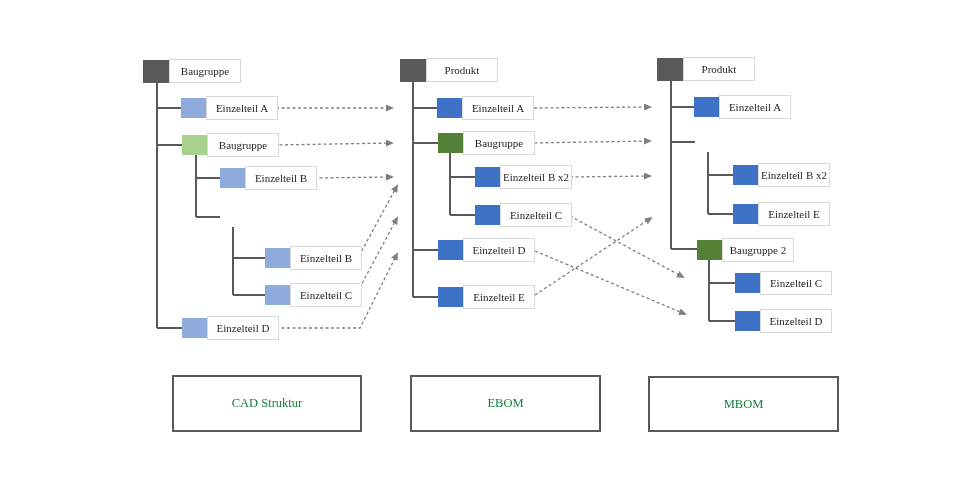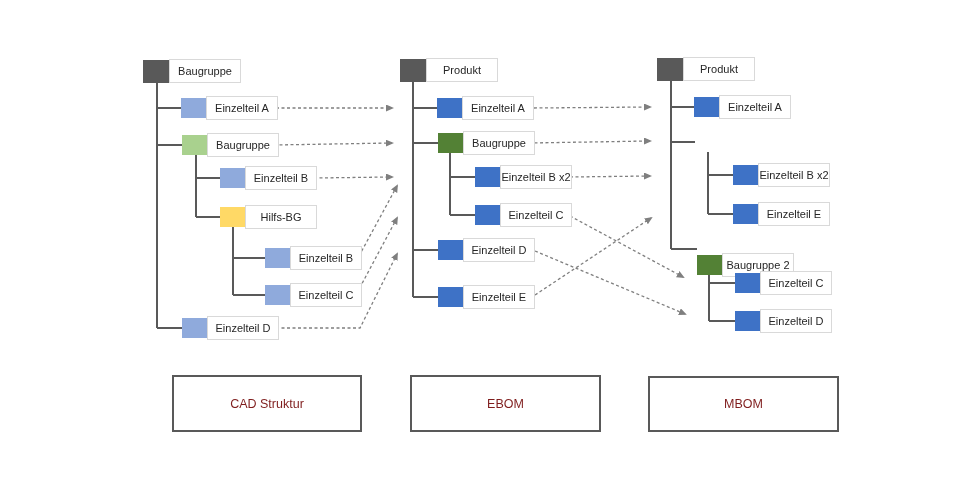--- a/index.html
+++ b/index.html
@@ -1,18 +1,18 @@
 <!DOCTYPE html>
 <html style="--dark-gray: #595959; --light-blue: #8FAADC; --light-green: #A9D18E; --yellow: #FFD966; --blue: #3E72C6; --green: #538135; --line: #595959; --arrow: #7F7F7F; --label-border: #D9D9D9; --box-border: #595959;"><head>
 <meta charset="utf-8">
 <style>
   html,body{margin:0;padding:0;background:#ffffff;}
   #stage{
     position:relative;width:980px;height:466px;background:#ffffff;overflow:hidden;
-    font-family:Liberation Sans, sans-serif;
+    font-family:Liberation Serif, serif;
   }
   #lines{position:absolute;left:0;top:0;width:980px;height:490px;}
   .conn{stroke:var(--line);stroke-width:2;fill:none;}
   .map{stroke:var(--arrow);stroke-width:1.3;fill:none;stroke-dasharray:3,2.5;}
   .node{position:absolute;display:flex;align-items:center;transform:translateY(-50%);z-index:2;}
   .sq{width:25px;height:20px;flex:0 0 auto;}
   .sq-root{width:26px;height:23px;flex:0 0 auto;}
   .c-dgray{background:var(--dark-gray);}
   .c-lblue{background:var(--light-blue);}
   .c-lgreen{background:var(--light-green);}
@@ -20,21 +20,21 @@
   .c-blue{background:var(--blue);}
   .c-green{background:var(--green);}
   .lbl{
     width:70px;height:22px;line-height:22px;background:#ffffff;
     border:1px solid var(--label-border);font-size:11px;color:#262626;
     text-align:center;white-space:nowrap;overflow:visible;
   }
   .titlebox{
     position:absolute;background:#ffffff;border:2.5px solid var(--box-border);
     display:flex;align-items:center;justify-content:center;
-    font-size:12.5px;color:#7f1d1d;z-index:2;
+    font-size:12.5px;color:#15803d;z-index:2;
   }
 </style>
 </head>
 <body>
 
 <div id="stage">
 
   <svg id="lines" viewBox="0 0 980 490" xmlns="http://www.w3.org/2000/svg">
     <defs>
       <marker id="ah" markerWidth="9" markerHeight="8" refX="6" refY="3.5" orient="auto" markerUnits="userSpaceOnUse">
@@ -107,24 +107,20 @@
     <span class="lbl">Einzelteil A</span>
   </div>
   <div class="node" style="left:182px;top:145px">
     <span class="sq c-lgreen"></span>
     <span class="lbl">Baugruppe</span>
   </div>
   <div class="node" style="left:220px;top:178px">
     <span class="sq c-lblue"></span>
     <span class="lbl">Einzelteil B</span>
   </div>
-  <div class="node" style="left:220px;top:217px">
-    <span class="sq c-yellow"></span>
-    <span class="lbl">Hilfs-BG</span>
-  </div>
   <div class="node" style="left:265px;top:258px">
     <span class="sq c-lblue"></span>
     <span class="lbl">Einzelteil B</span>
   </div>
   <div class="node" style="left:265px;top:295px">
     <span class="sq c-lblue"></span>
     <span class="lbl">Einzelteil C</span>
   </div>
   <div class="node" style="left:182px;top:328px">
     <span class="sq c-lblue"></span>
@@ -169,21 +165,21 @@
     <span class="lbl">Einzelteil A</span>
   </div>
   <div class="node" style="left:733px;top:175px">
     <span class="sq c-blue"></span>
     <span class="lbl">Einzelteil B x2</span>
   </div>
   <div class="node" style="left:733px;top:214px">
     <span class="sq c-blue"></span>
     <span class="lbl">Einzelteil E</span>
   </div>
-  <div class="node" style="left:697px;top:265px">
+  <div class="node" style="left:697px;top:250px">
     <span class="sq c-green"></span>
     <span class="lbl">Baugruppe 2</span>
   </div>
   <div class="node" style="left:735px;top:283px">
     <span class="sq c-blue"></span>
     <span class="lbl">Einzelteil C</span>
   </div>
   <div class="node" style="left:735px;top:321px">
     <span class="sq c-blue"></span>
     <span class="lbl">Einzelteil D</span>

